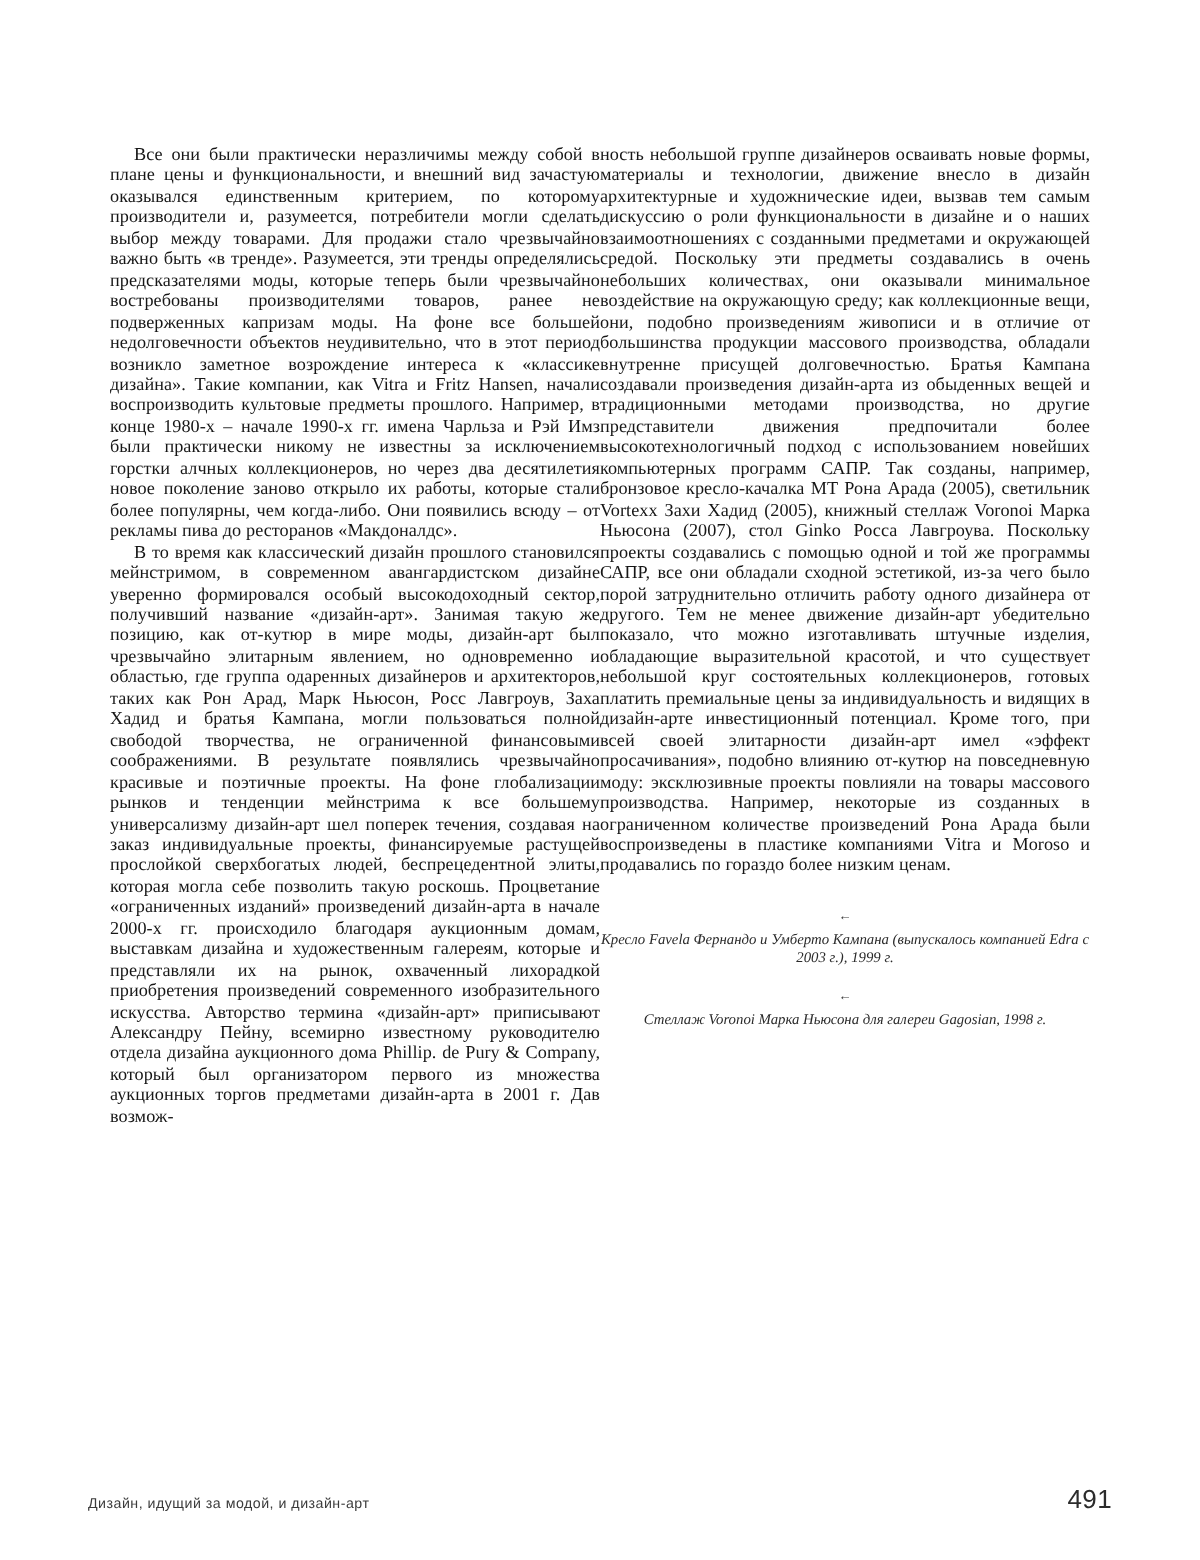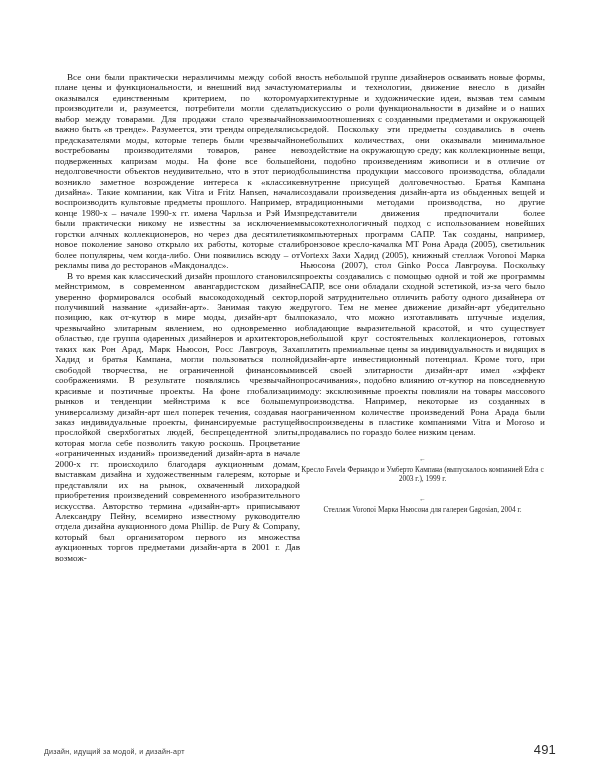--- a/index.html
+++ b/index.html
@@ -66,20 +66,21 @@
   .footnotes {
     margin-top: 14px;
     padding-top: 2px;
   }
   .footnote {
     text-align: center;
     font-size: 7.4px;
     line-height: 9.2px;
     color: #2a2a2a;
     margin-bottom: 11px;
+    font-style: italic;
   }
   .footnote-marker {
     display: block;
     font-size: 6.6px;
     line-height: 10px;
     color: #3a3a3a;
     margin-bottom: 1px;
   }
   .footnote-text {
     display: block;
@@ -127,21 +128,21 @@
       <div class="footnotes">
 
         <div class="footnote">
           <span class="footnote-marker">←</span>
           <span class="footnote-text">Кресло Favela Фернандо и Умберто Кампана (выпускалось компанией Edra с 2003 г.), 1999 г.</span>
         </div>
 
 
         <div class="footnote">
           <span class="footnote-marker">←</span>
-          <span class="footnote-text">Стеллаж Voronoi Марка Ньюсона для галереи Gagosian, 2004 г.</span>
+          <span class="footnote-text">Стеллаж Voronoi Марка Ньюсона для галереи Gagosian, 1998 г.</span>
         </div>
 
       </div>
     </div>
 
   </div>
 
   <div class="footer">
     <span class="footer-title">Дизайн, идущий за модой, и дизайн-арт</span>
     <span class="footer-page">491</span>

